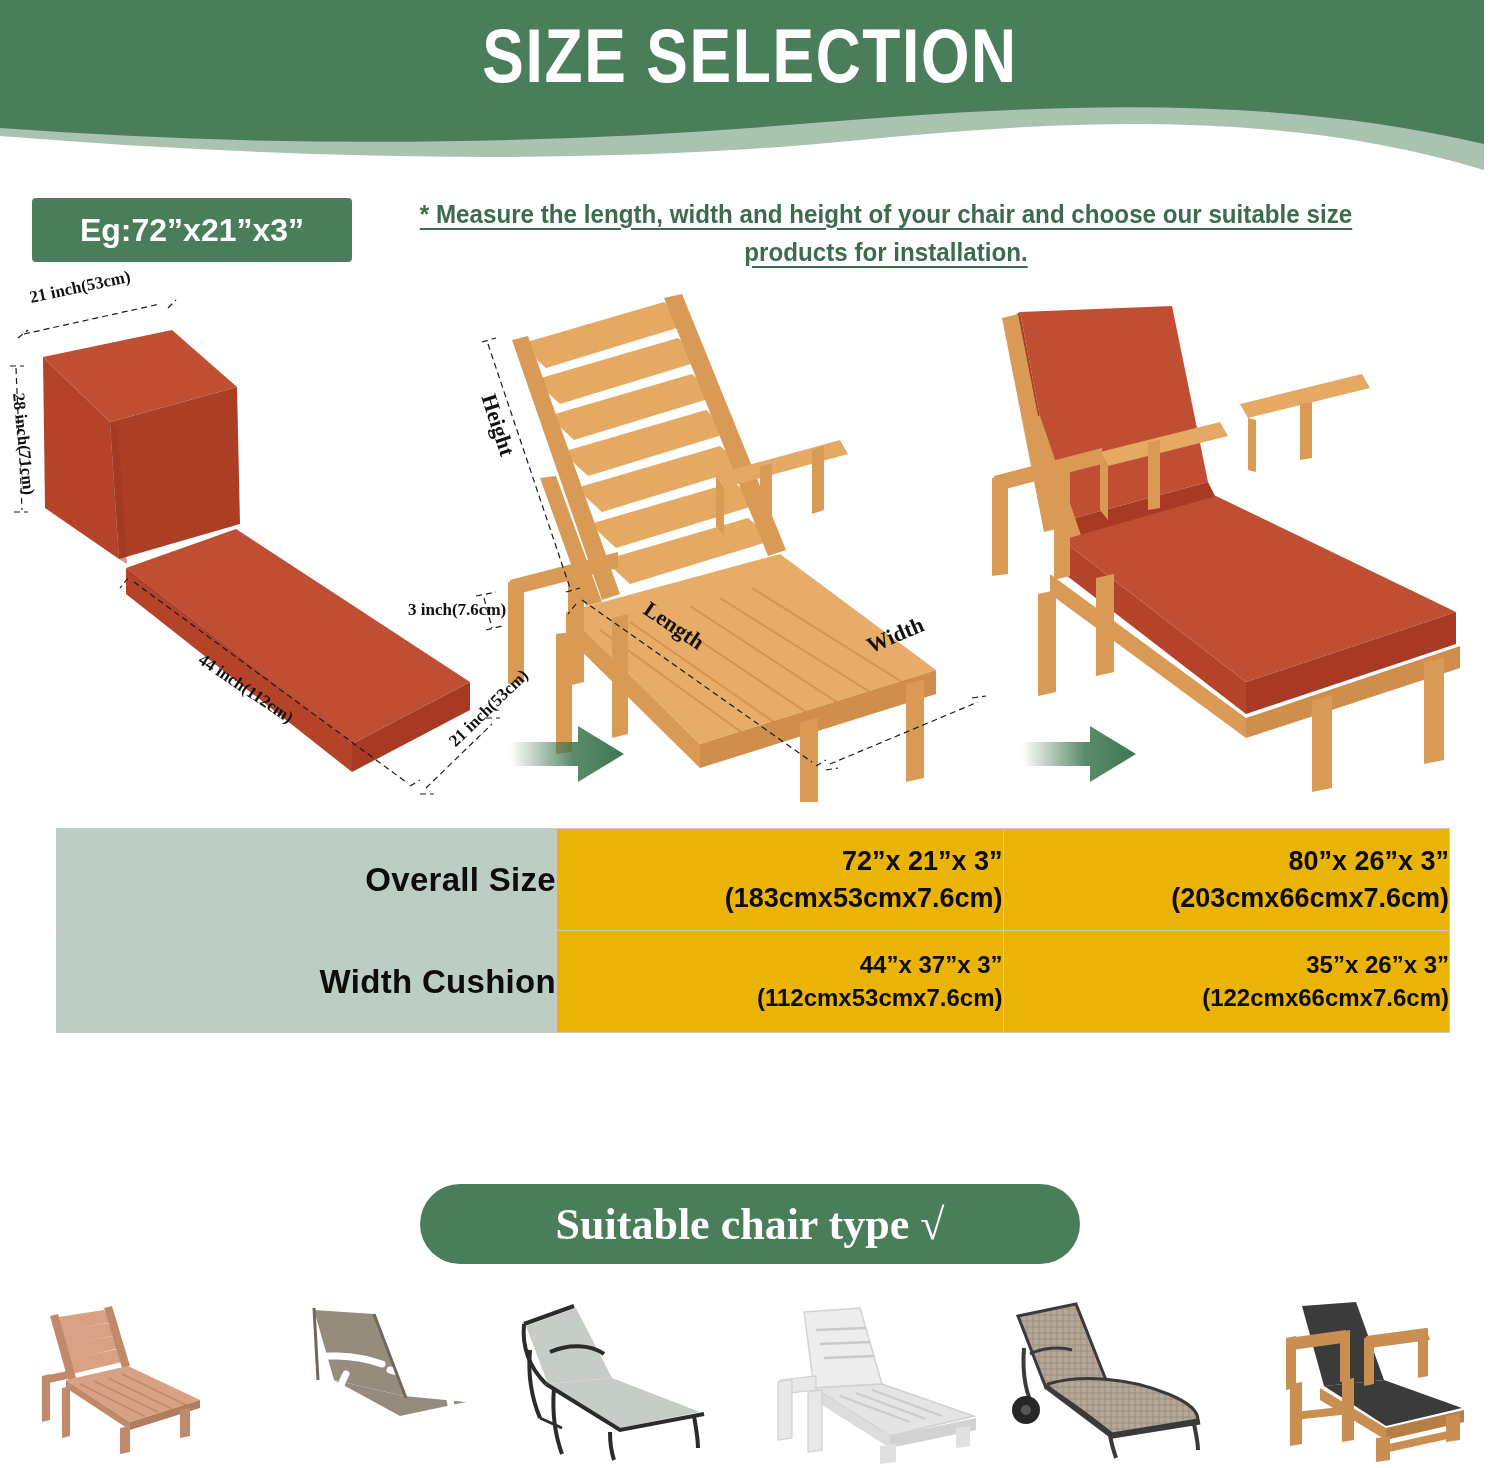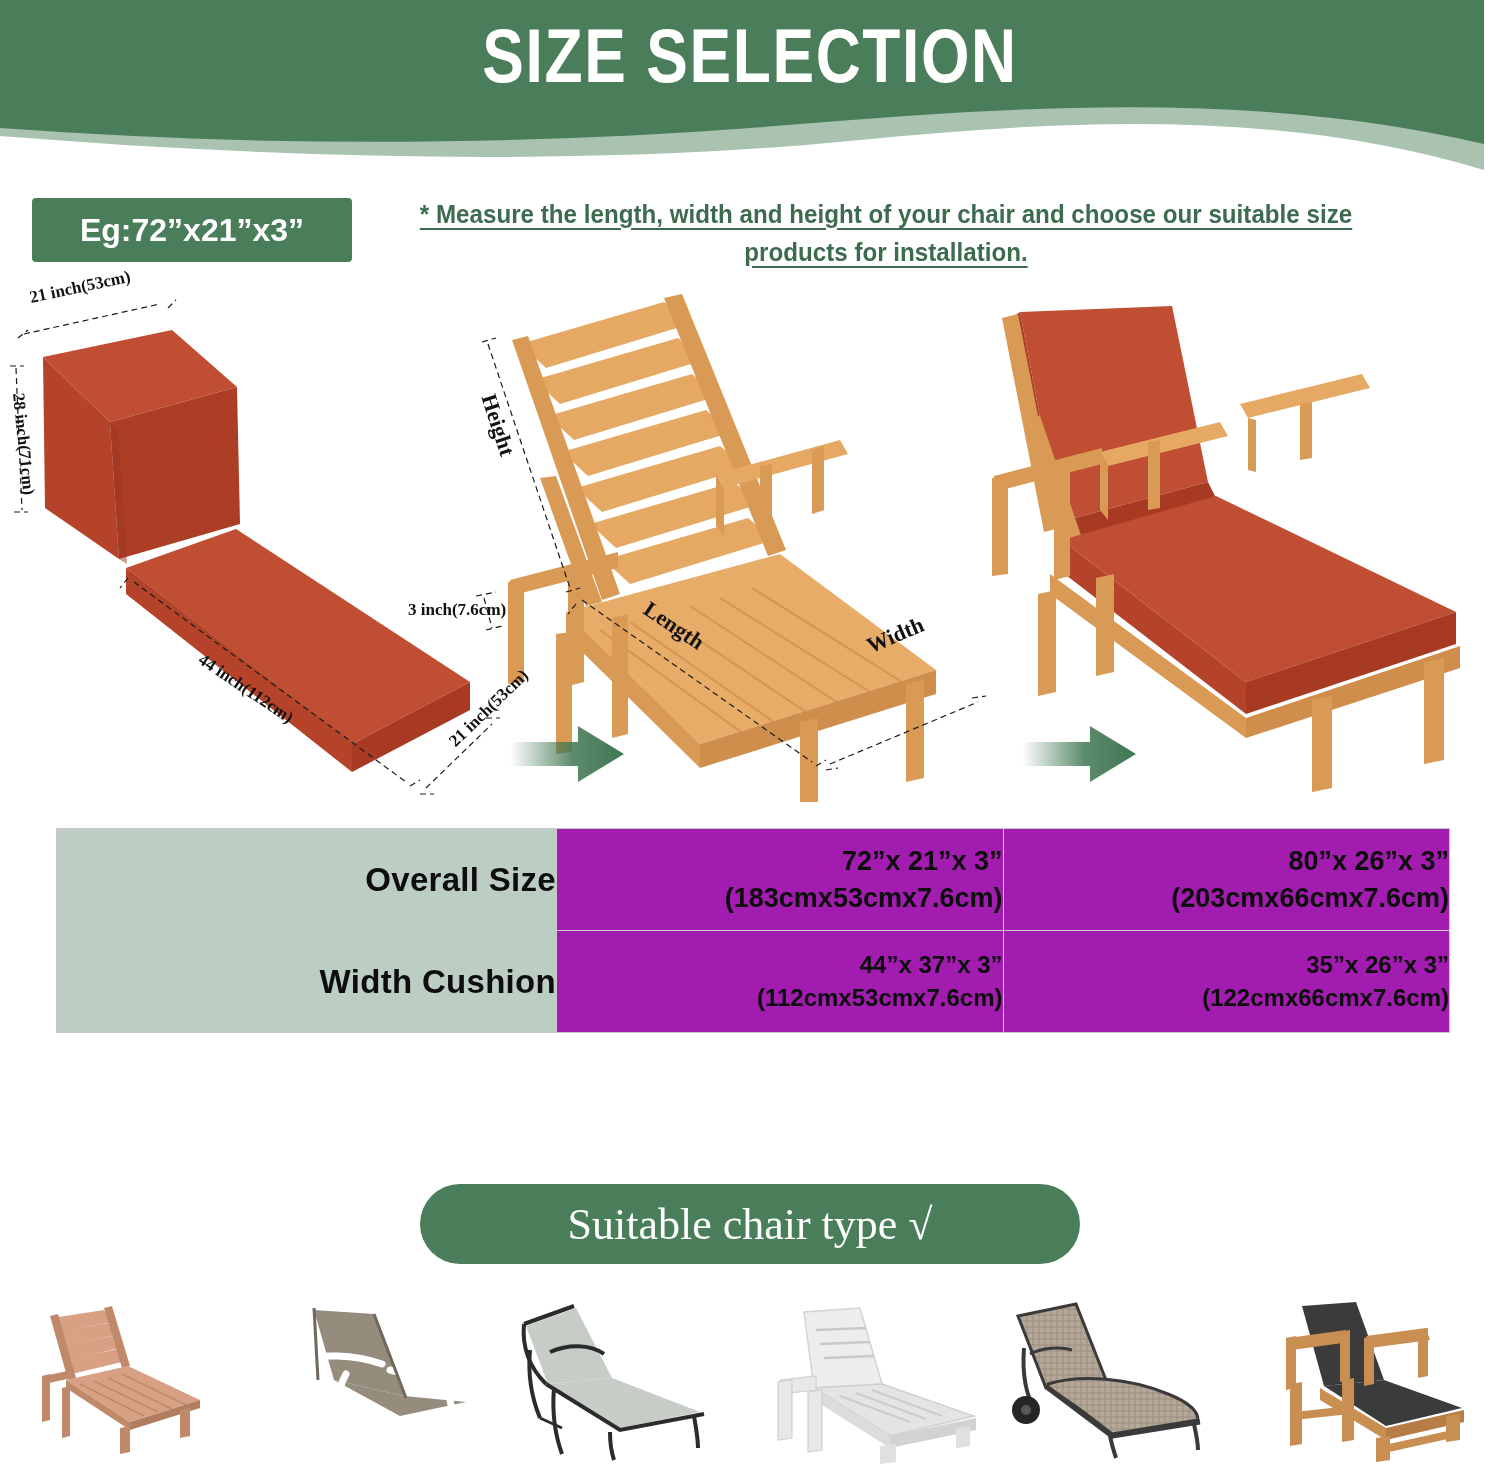--- a/index.html
+++ b/index.html
@@ -116,40 +116,40 @@
     color: #0d0d0d;
   }
   .spec-table .rowhead {
     background: #BCCEC4;
     font-size: 33px;
     font-weight: bold;
     width: 500px;
     letter-spacing: 0.3px;
   }
   .spec-table .val {
-    background: #a21caf;
+    background: #eab308;
     font-size: 24px;
     font-weight: bold;
     line-height: 1.35;
   }
   .spec-table tr:first-child .val { font-size: 27px; }
   .spec-table tr { height: 102px; }
   .spec-table tr:first-child { height: 102px; }
 
   
   .suit-pill {
     position: absolute;
     left: 420px; top: 1184px;
     width: 660px; height: 80px;
     background: #4A7E5A;
     border-radius: 40px;
     color: #ffffff;
     font-family: "Liberation Serif", serif;
     font-size: 44px;
-    font-weight: normal;
+    font-weight: bold;
     display: flex;
     align-items: center;
     justify-content: center;
   }
 
   
   .thumbs {
     position: absolute;
     top: 1288px; left: 0;
     width: 1500px; height: 180px;

